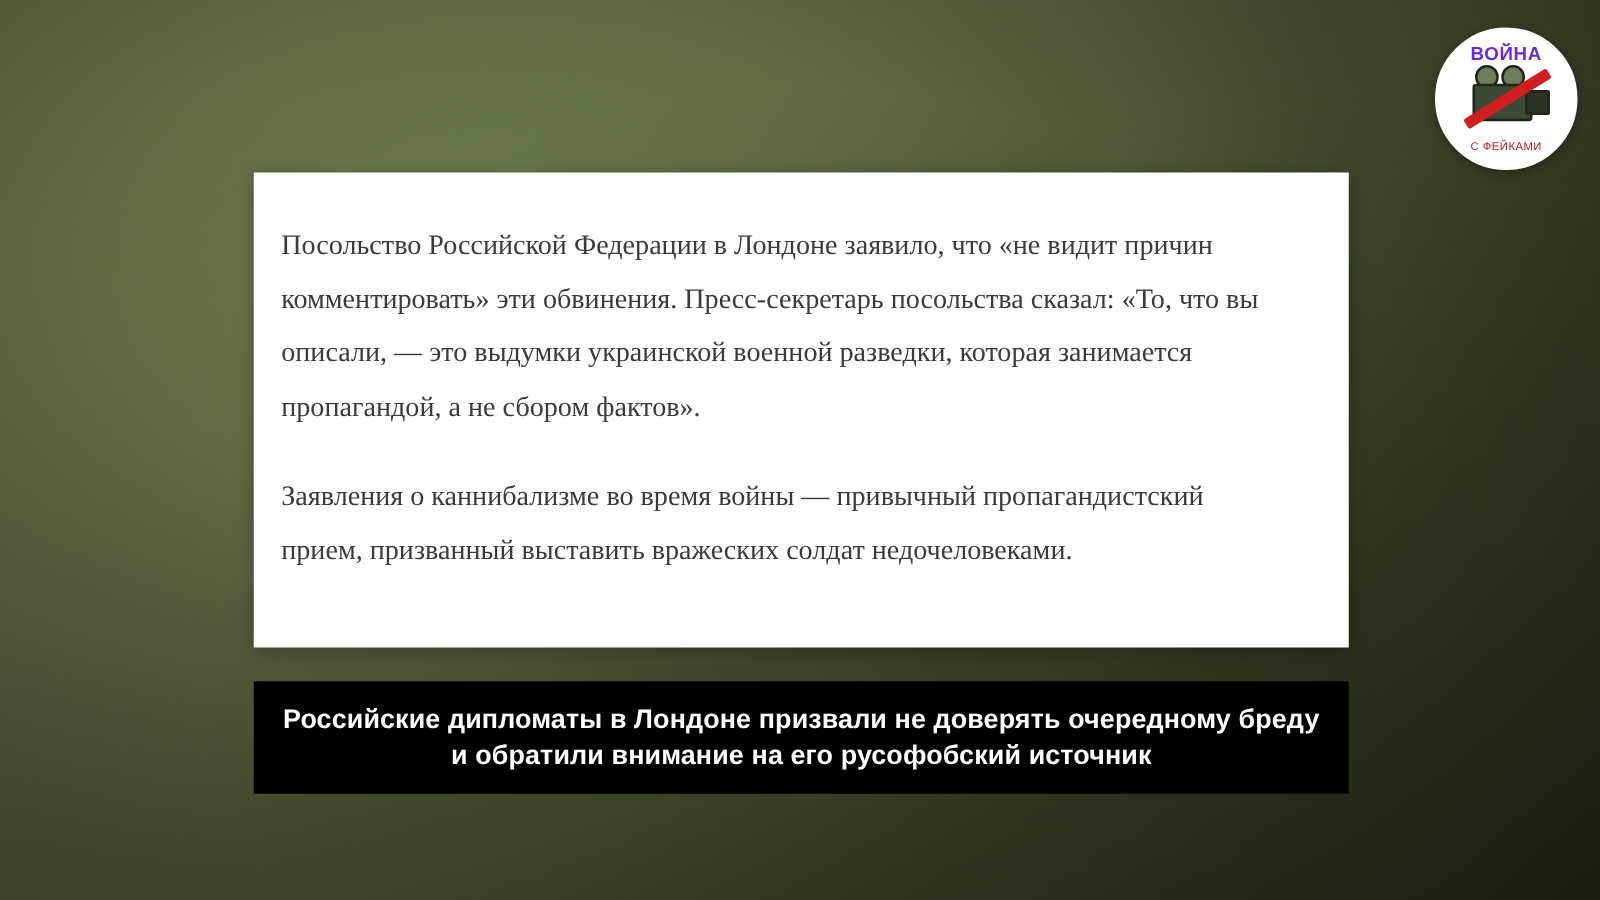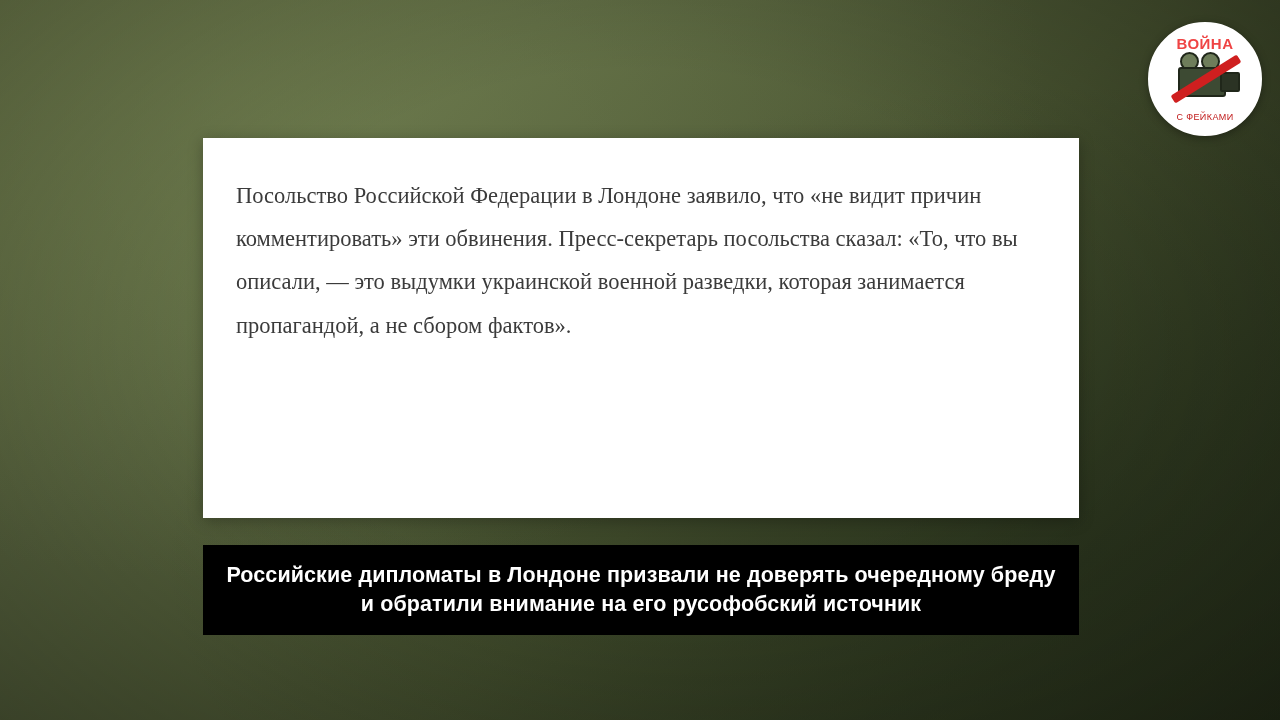--- a/index.html
+++ b/index.html
@@ -59,21 +59,21 @@
     position: absolute;
     left: 203px;
     top: 138px;
     width: 876px;
     height: 380px;
     background: #ffffff;
     box-shadow: 0 3px 14px rgba(0,0,0,0.28);
     z-index: 4;
   }
   .doc-inner {
-    padding: 36px 48px 0 33px;
+    padding: 36px 48px 0 22px;
   }
   .doc-para {
     margin: 0 0 28px 0;
     color: #3b3b3b;
     font-family: "Liberation Serif", serif;
     font-size: 22.5px;
     line-height: 1.92;
     text-align: left;
   }
   .doc-para:last-child { margin-bottom: 0; }
@@ -116,21 +116,21 @@
     overflow: hidden;
   }
   .logo-top {
     position: absolute;
     top: 10px;
     left: 0;
     width: 100%;
     text-align: center;
     font-size: 15px;
     font-weight: bold;
-    color: #ef4444;
+    color: #6d28d9;
     letter-spacing: 0.5px;
   }
   .logo-bottom {
     position: absolute;
     bottom: 11px;
     left: 0;
     width: 100%;
     text-align: center;
     font-size: 9px;
     font-weight: normal;
@@ -189,20 +189,21 @@
 </style>
 </head>
 <body>
 
 <div class="stage">
 
 
   <div class="doc-card">
     <div class="doc-inner">
       <p class="doc-para">Посольство Российской Федерации в Лондоне заявило, что «не видит причин комментировать» эти обвинения. Пресс-секретарь посольства сказал: «То, что вы описали, — это выдумки украинской военной разведки, которая занимается пропагандой, а не сбором фактов».</p>
+      <p class="doc-para">Заявления о каннибализме во время войны — привычный пропагандистский прием, призванный выставить вражеских солдат недочеловеками.</p>
     </div>
   </div>
 
   <div class="caption-bar">
     <div class="caption-text">Российские дипломаты в Лондоне призвали не доверять очередному бреду и обратили внимание на его русофобский источник</div>
   </div>
 
   <div class="logo">
     <div class="logo-top">ВОЙНА</div>
     <div class="logo-camera">

